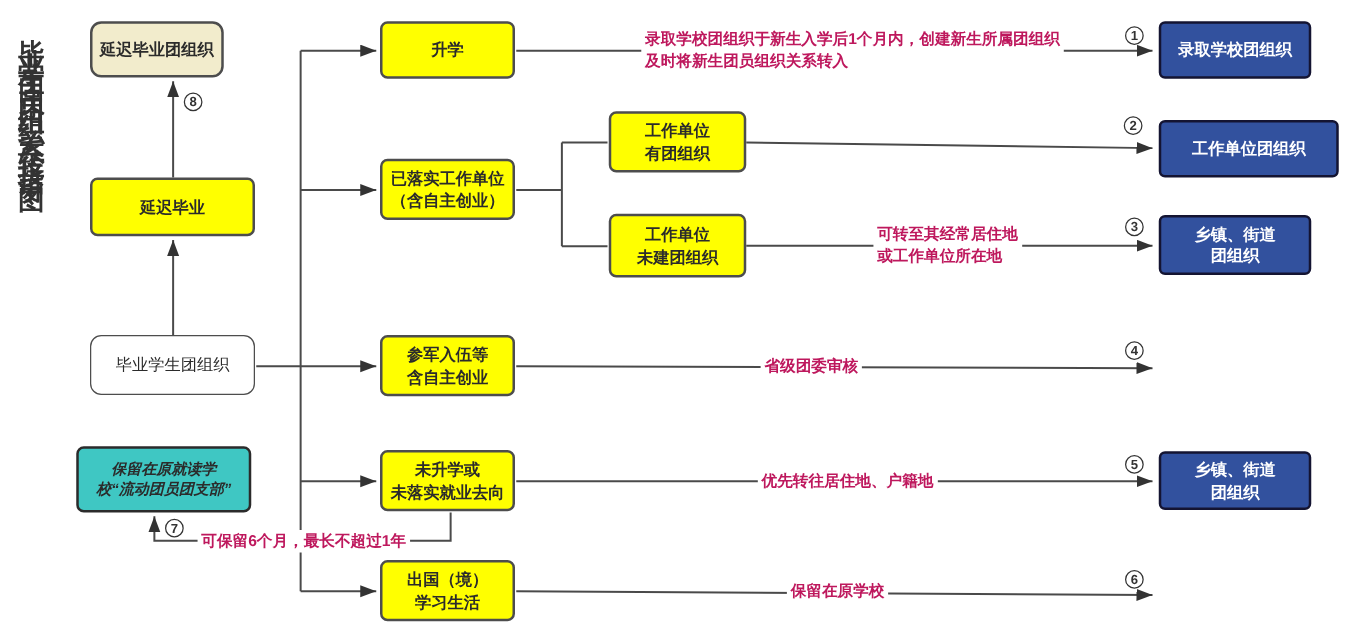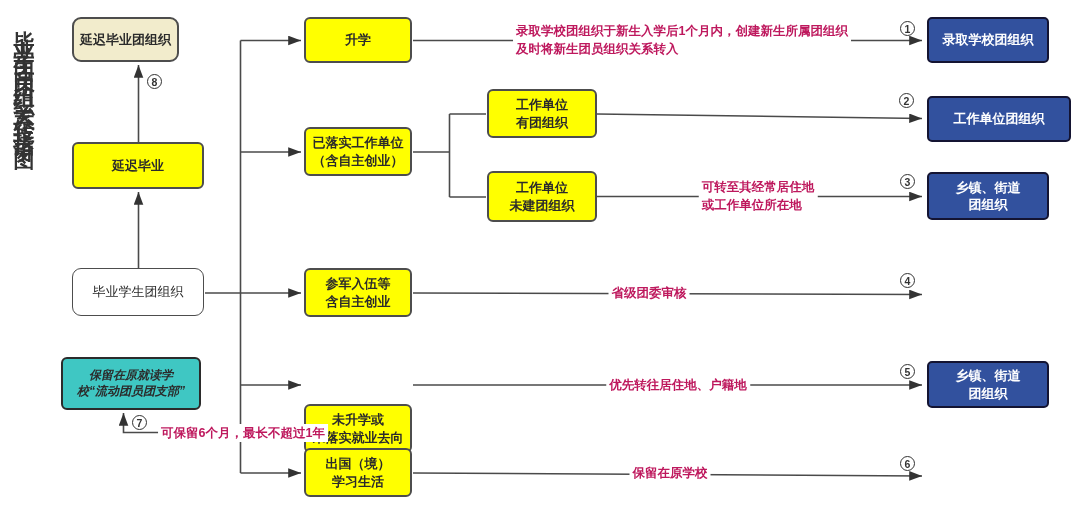--- a/index.html
+++ b/index.html
@@ -116,21 +116,21 @@
   <div class="box yellow" style="left:487px;top:171px;width:110px;height:51px;">
     <span class="l">工作单位</span>
     <span class="l">未建团组织</span>
   </div>
 
   <div class="box yellow" style="left:304px;top:268px;width:108px;height:49px;">
     <span class="l">参军入伍等</span>
     <span class="l">含自主创业</span>
   </div>
 
-  <div class="box yellow" style="left:304px;top:360px;width:108px;height:49px;margin-top:44px;">
+  <div class="box yellow" style="left:304px;top:360px;width:108px;height:49px;">
     <span class="l">未升学或</span>
     <span class="l">未落实就业去向</span>
   </div>
 
   <div class="box yellow" style="left:304px;top:448px;width:108px;height:49px;">
     <span class="l">出国（境）</span>
     <span class="l">学习生活</span>
   </div>
 
   <div class="box blue" style="left:927px;top:17px;width:122px;height:46px;">

